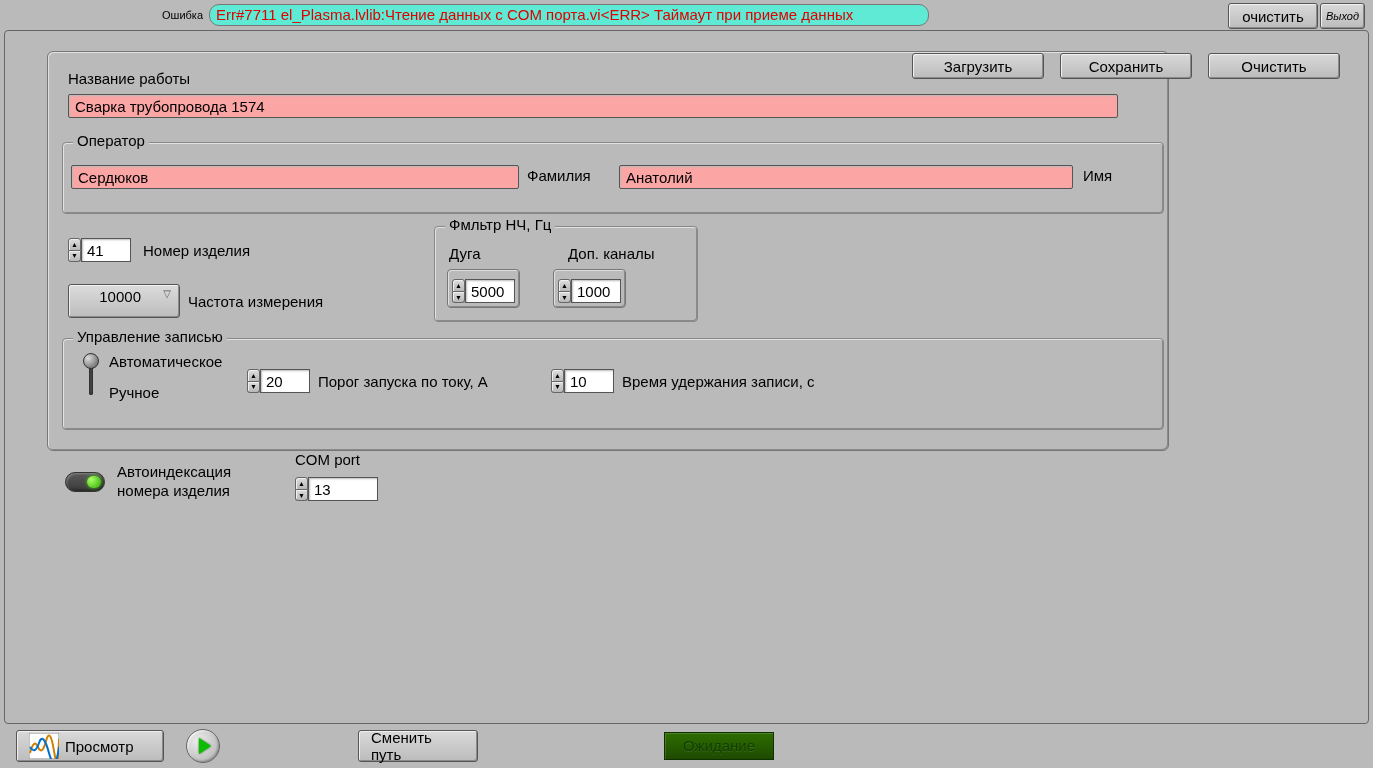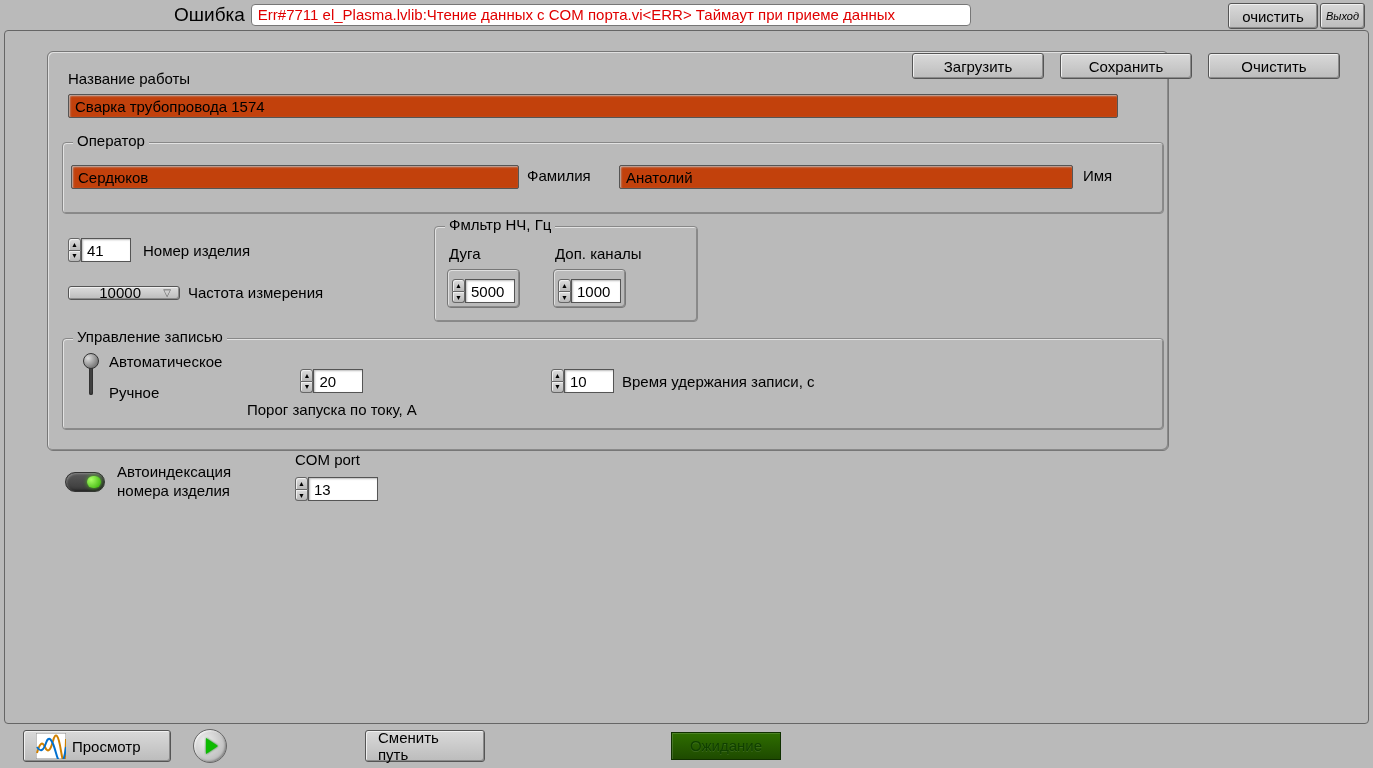--- a/index.html
+++ b/index.html
@@ -44,27 +44,26 @@
   }
   .error-area {
     display: flex;
     align-items: center;
     margin-left: 160px;
     margin-top: 4px;
     flex: 1;
   }
   .error-label {
     margin-right: 6px;
-    font-size: 19px;
-    margin-left: 12px;
+    font-size: 11px;
   }
   .error-box {
-    background: #ffffff;
+    background: #5eead4;
     border: 1px solid #777;
-    border-radius: 4px;
+    border-radius: 10px;
     height: 22px;
     width: 720px;
     padding: 1px 6px;
     color: #e00000;
     font-size: 15px;
     white-space: nowrap;
     overflow: hidden;
   }
   .top-right-buttons {
     display: flex;
@@ -109,21 +108,21 @@
     right: 28px;
     top: 22px;
     display: flex;
     flex-direction: row;
     gap: 16px;
   }
   .label {
     font-size: 15px;
   }
   .text-input {
-    background: #c2410c;
+    background: #fca5a5;
     border: 1px solid #555;
     border-radius: 2px;
     height: 24px;
     padding: 2px 6px;
     box-shadow: inset 1px 1px 2px #bbb;
     font-size: 15px;
   }
   .fieldset {
     position: absolute;
     border: 1px solid #888;
@@ -163,29 +162,29 @@
   .spinner input {
     width: 50px;
     border: 1px solid #555;
     background: #fff;
     box-shadow: inset 1px 1px 2px #bbb;
     padding: 2px 5px;
     font-size: 15px;
   }
   .dropdown {
     display: inline-flex;
-    align-items: center;
+    align-items: flex-start;
     border: 1px solid #555;
     background: linear-gradient(#dcdcdc, #bcbcbc);
     box-shadow: inset 1px 1px 0 #f0f0f0, inset -1px -1px 0 #8a8a8a;
     border-radius: 3px;
     padding: 3px 8px;
     cursor: pointer;
     width: 112px;
-    height: 14px;
+    height: 34px;
     justify-content: space-between;
   }
   .dropdown .dd-text { flex: 1; text-align: center; }
   .dropdown .dd-arrow {
     font-size: 10px;
     color: #555;
   }
   .toggle-switch {
     position: relative;
     width: 20px;
@@ -229,21 +228,21 @@
     background: radial-gradient(circle at 30% 30%, #aaff66, #2eab00);
     box-shadow: 0 0 4px rgba(80,255,0,0.6);
   }
   .footer {
     position: absolute;
     bottom: 0; left: 0; right: 0;
     height: 44px;
     display: flex;
     align-items: center;
     gap: 4px;
-    padding: 0 23px;
+    padding: 0 16px;
   }
   .btn.footer-btn {
     height: 32px;
     padding: 0 12px;
   }
   .graph-icon {
     width: 30px;
     height: 26px;
     display: inline-block;
     position: relative;
@@ -333,21 +332,21 @@
       <span class="label" style="position:absolute; left:14px; top:18px;">Дуга</span>
       <div style="position:absolute; left:12px; top:42px; border:1px solid #777; border-radius:4px; padding:4px; box-shadow:inset 1px 1px 0 #e0e0e0, inset -1px -1px 0 #8a8a8a;">
         <div class="spinner">
           <div class="ud">
               <button>▲</button>
               <button>▼</button>
             </div>
           <input style="width: 50px;" value="5000">
         </div>
       </div>
-      <span class="label" style="position:absolute; left:120px; top:18px;">Доп. каналы</span>
+      <span class="label" style="position:absolute; left:133px; top:18px;">Доп. каналы</span>
       <div style="position:absolute; left:118px; top:42px; border:1px solid #777; border-radius:4px; padding:4px; box-shadow:inset 1px 1px 0 #e0e0e0, inset -1px -1px 0 #8a8a8a;">
         <div class="spinner">
           <div class="ud">
               <button>▲</button>
               <button>▼</button>
             </div>
           <input style="width: 50px;" value="1000">
         </div>
       </div>
     </div>
@@ -357,21 +356,21 @@
       <div style="position:absolute; left:18px; top:14px; display:flex; align-items:flex-start; gap:8px;">
         <div class="toggle-switch">
           <div class="track"></div>
             <div class="knob"></div>
         </div>
         <div style="display:flex; flex-direction:column; gap:14px;">
           <span class="label">Автоматическое</span>
           <span class="label">Ручное</span>
         </div>
       </div>
-      <div style="position:absolute; left:184px; top:30px; display:flex; align-items:center; gap:8px;flex-direction:column;">
+      <div style="position:absolute; left:184px; top:30px; display:flex; align-items:center; gap:8px;">
         <div class="spinner">
           <div class="ud">
               <button>▲</button>
               <button>▼</button>
             </div>
           <input value="20" style="">
         </div>
         <span class="label">Порог запуска по току, А</span>
       </div>
       <div style="position:absolute; left:488px; top:30px; display:flex; align-items:center; gap:8px;">

